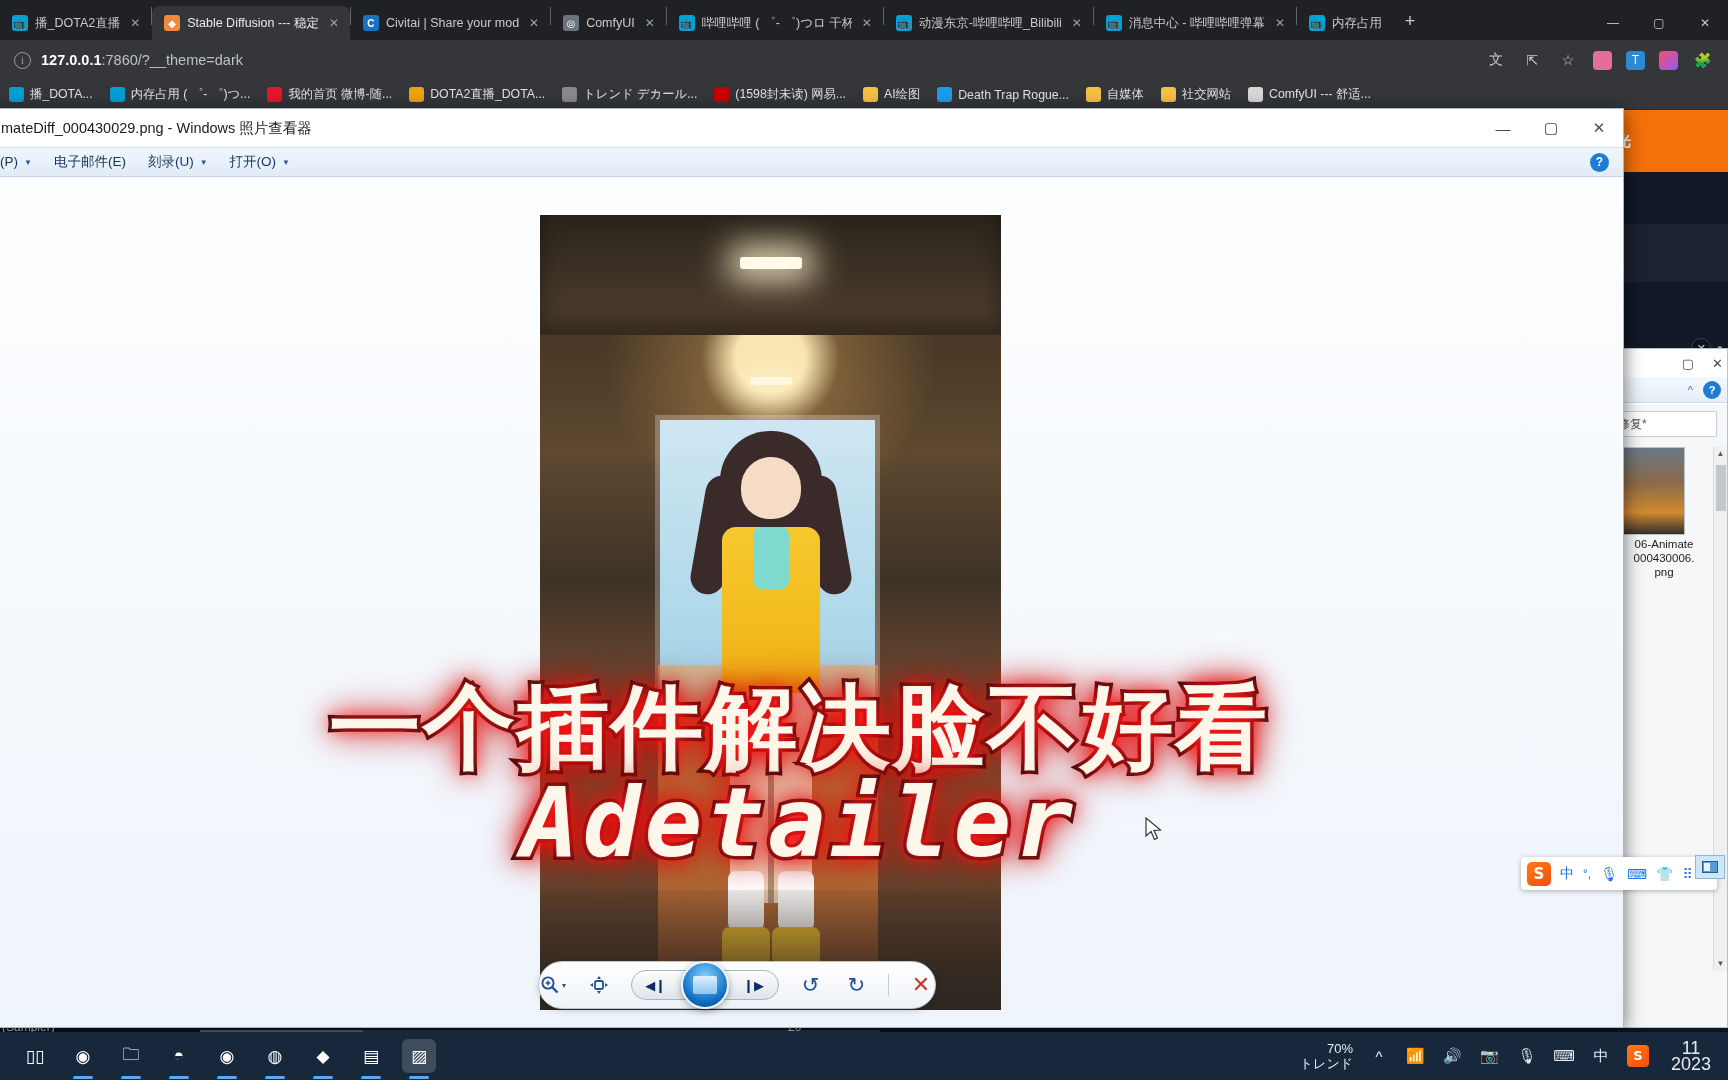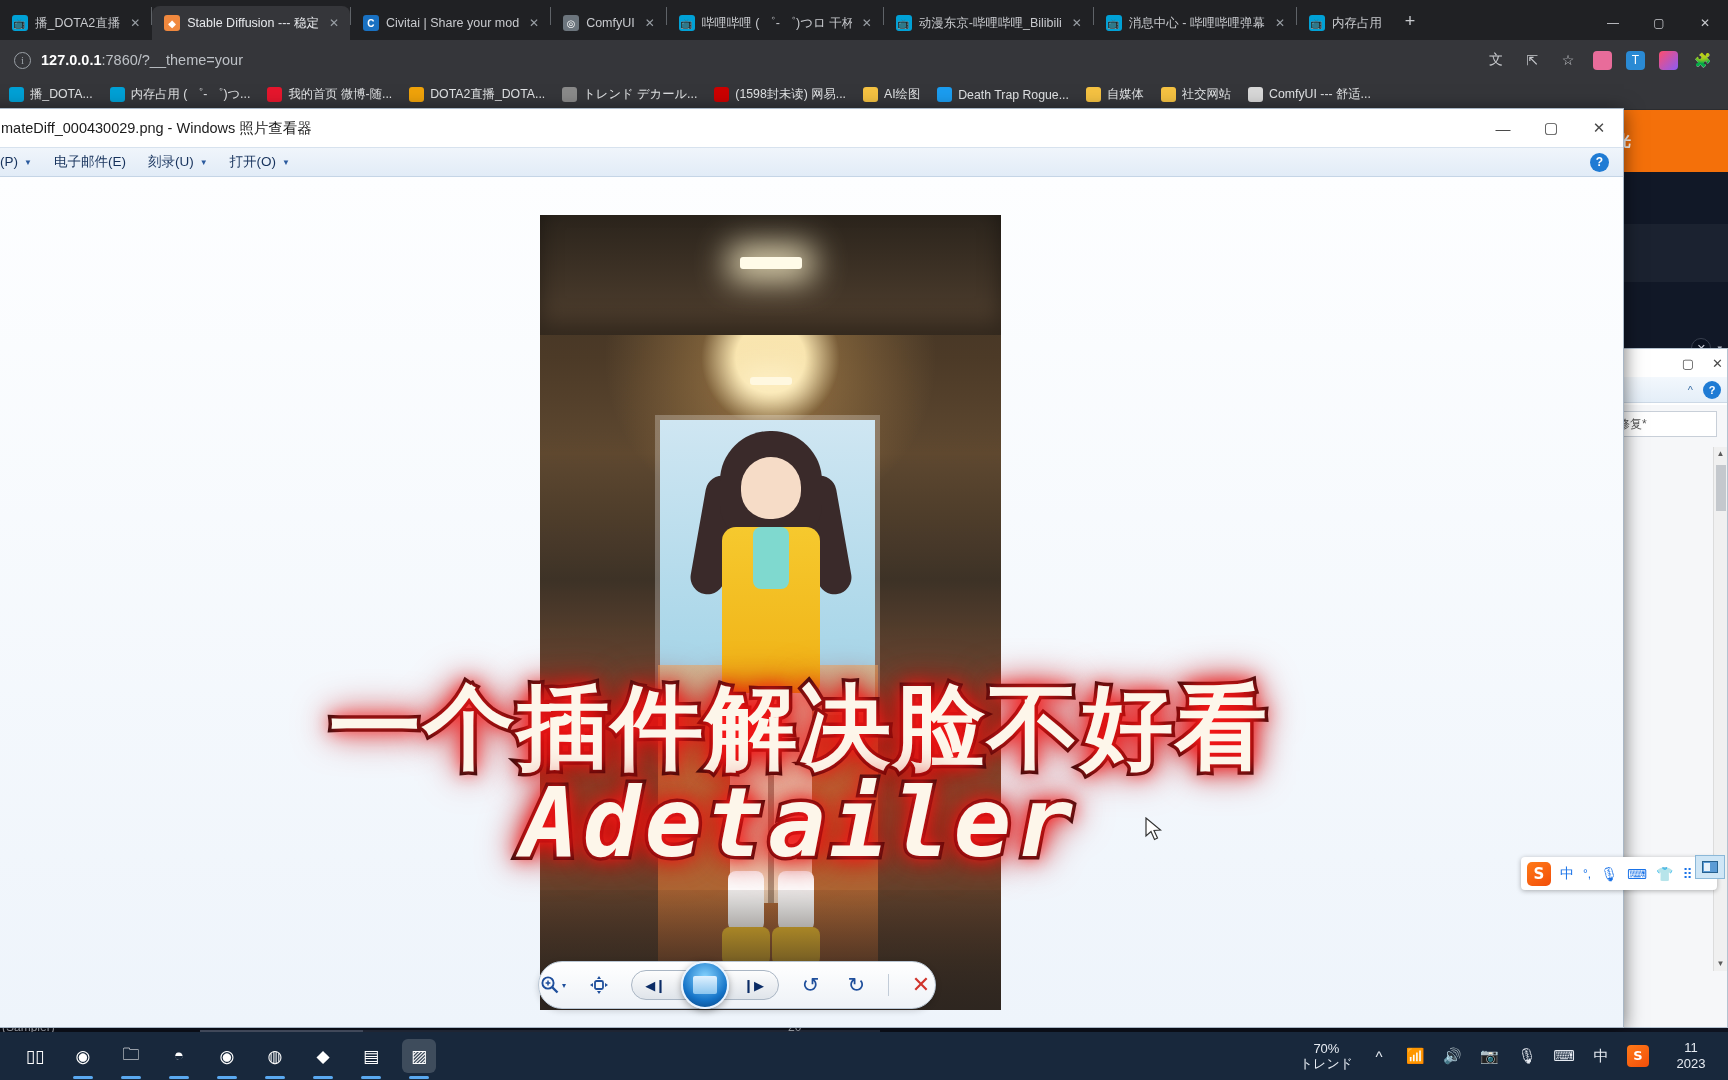--- a/index.html
+++ b/index.html
@@ -242,24 +242,24 @@
   .tb-left { display:flex; align-items:center; gap:14px; padding-left:18px; }
   .tbicon { width:34px; height:34px; border-radius:6px; display:flex;
      align-items:center; justify-content:center; font-size:17px;
      color:#fff; position:relative; }
   .tbicon.active { background:rgba(255,255,255,.17); }
   .tbicon .dot { position:absolute; bottom:-6px; left:50%;
      transform:translateX(-50%); width:20px; height:3px; background:#5aa9f0;
      border-radius:2px; }
   .tb-right { margin-left:auto; display:flex; align-items:center; gap:15px;
      padding-right:10px; color:#e6ebf2; font-size:12.5px; }
-  .mem { text-align:center; line-height:15px; font-size:13px; }
+  .mem { text-align:right; line-height:15px; font-size:13px; }
   .tr-i { width:22px; height:22px; display:flex; align-items:center;
      justify-content:center; font-size:15px; }
-  .clock { text-align:center; line-height:16px; font-size:13px; min-width:54px; }
+  .clock { text-align:center; line-height:16px; font-size:18px; min-width:54px; }
   .sg-tray { width:22px; height:22px; border-radius:4px;
      background:linear-gradient(145deg,#ff7a18,#f24e0a); color:#fff;
      font-weight:bold; font-size:13px; text-align:center; line-height:22px;
      font-family:"DejaVu Sans",sans-serif; }
 </style>
 </head>
 <body>
 
 <div id="root">
 
@@ -317,21 +317,21 @@
           <div>—</div>
           <div>▢</div>
           <div>✕</div>
         </div>
       </div>
 
     <div class="omnibar">
       <div class="urlbox">
         <span class="infoicon">i</span>
         <span class="urltext">
-          <b>127.0.0.1</b><span>:7860/?__theme=your</span>
+          <b>127.0.0.1</b><span>:7860/?__theme=dark</span>
         </span>
       </div>
       <div class="omniicons">
         <div class="oi">文</div>
         <div class="oi">⇱</div>
         <div class="oi">☆</div>
         <div class="oi" style="background:#e86c9a;border-radius:4px;width:19px;height:19px;"></div>
         <div class="oi" style="background:#2a8ad4;border-radius:4px;width:19px;height:19px;font-size:12px;color:#fff;">T</div>
         <div class="oi" style="background:linear-gradient(135deg,#ff4d6d,#8a5cf6);border-radius:4px;width:19px;height:19px;"></div>
         <div class="oi">🧩</div>
@@ -416,20 +416,26 @@
       <span>▢</span>
       <span>✕</span>
     </div>
     <div class="pv2-menu">
       <span style="color:#3a6ea5;font-size:11px;">^</span>
       <span class="pv2-help">?</span>
     </div>
     <div class="pv2-body">
       <div class="pv2-search">修复*</div>
       <div class="pv2-list" id="thumblist">
+          <div class="thumbitem">
+            <div class="thumb"></div>
+            <div class="thumbcap">06-Animate
+000430006.
+png</div>
+          </div>
         </div>
       <div class="pv2-sb">
         <div class="up">▲</div>
         <div class="thumbbar"></div>
         <div class="dn" style="position:absolute;bottom:0;left:0;right:0;">▼</div>
       </div>
     </div>
   </div>
 
   <div class="pv">

